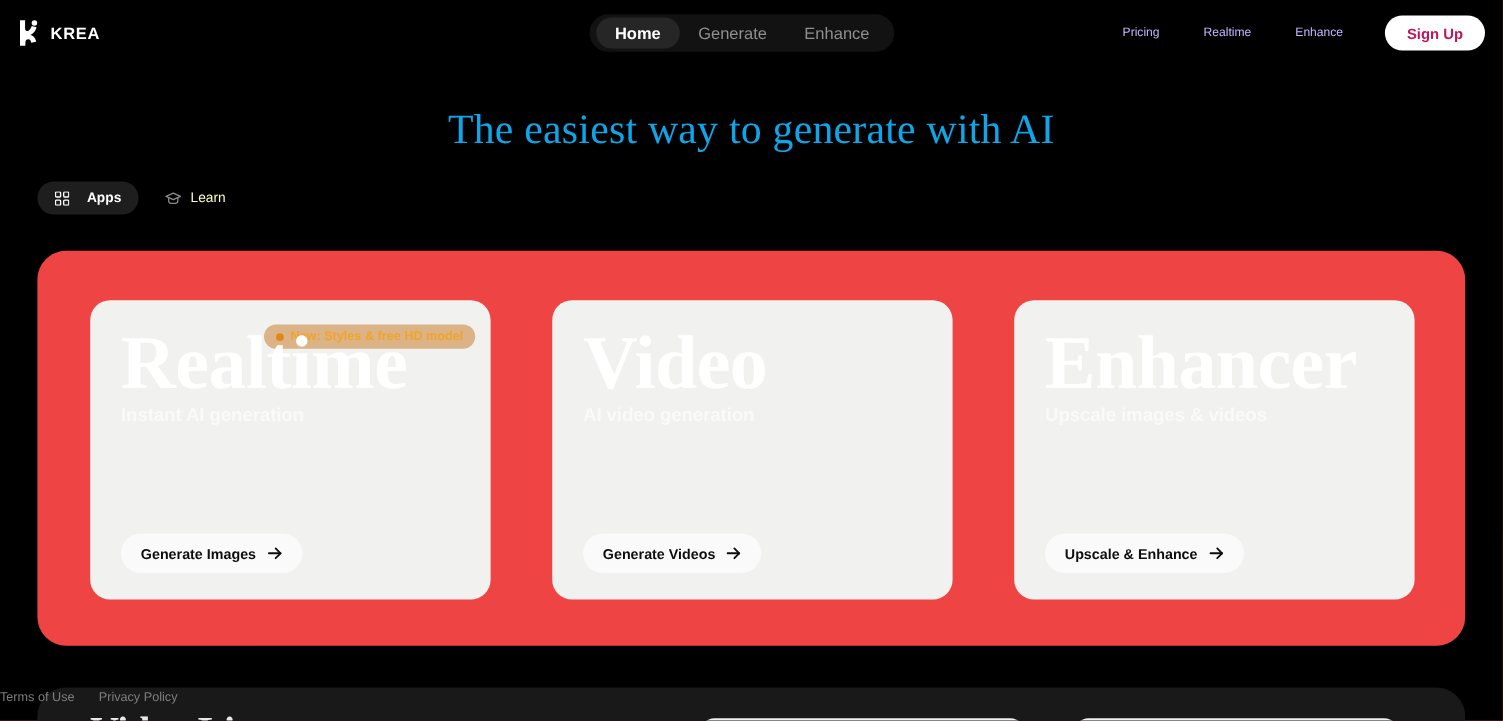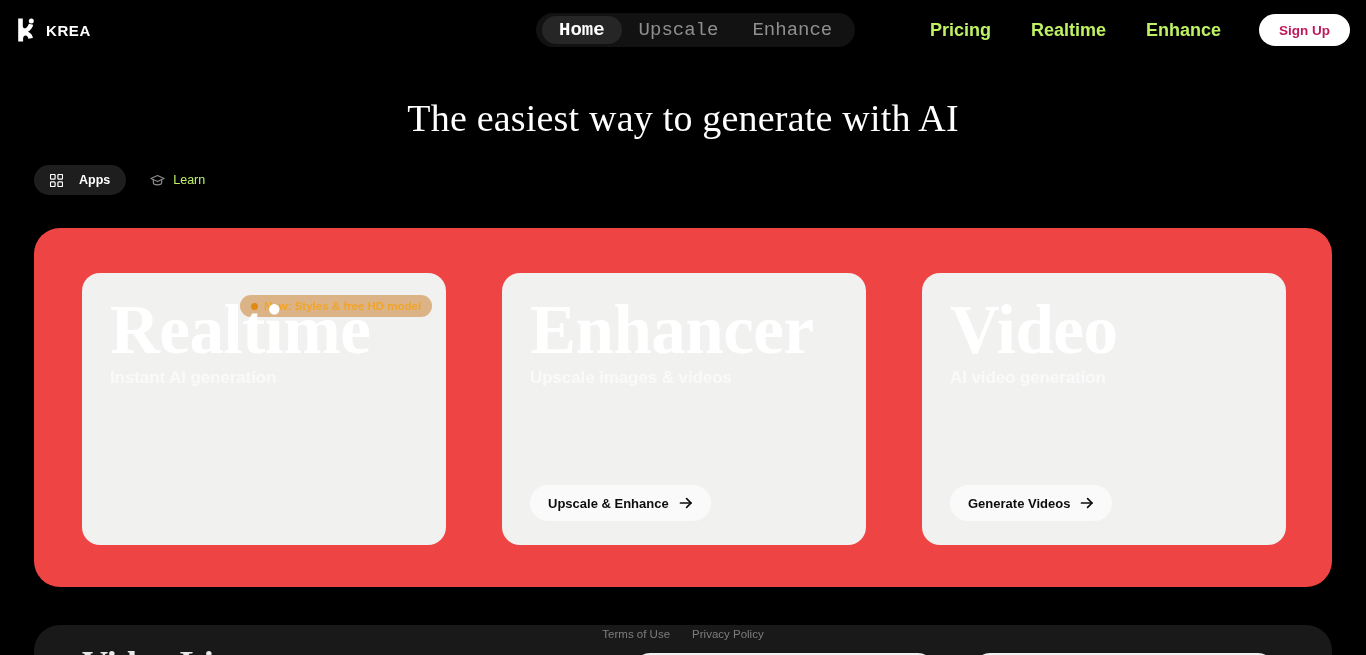--- a/index.html
+++ b/index.html
@@ -62,50 +62,49 @@
     border-radius: 18px;
     padding: 0 6px;
   }
   .nav-tab {
     height: 28px;
     padding: 4px 17px;
     display: flex;
     align-items: center;
     justify-content: center;
     border-radius: 15px;
-    font-size: 19px;
+    font-size: 15px;
     color: #8f8f8f;
     cursor: pointer;
     white-space: nowrap;
     background: transparent;
     border: none;
-    font-family: Liberation Mono, monospace;
+    font-family: Liberation Sans, sans-serif;
   }
   .nav-tab.active {
     background: #262626;
     color: #ffffff;
     font-weight: bold;
   }
 
   .nav-right {
     position: absolute;
     right: 16px;
     top: 14px;
     display: flex;
     align-items: center;
     gap: 0px;
   }
   .nav-link {
-    font-size: 18px;
-    color: #bef264;
+    font-size: 11px;
+    color: #c4b5fd;
     padding: 0 20px;
     line-height: 32px;
     cursor: pointer;
     white-space: nowrap;
-    font-weight: bold;
   }
   .signup-btn {
     margin-left: 18px;
     height: 32px;
     padding: 0 20px;
     border-radius: 16px;
     background: #ffffff;
     color: #be185d;
     font-size: 13.5px;
     font-weight: bold;
@@ -120,21 +119,21 @@
 
   
   .hero-title {
     position: absolute;
     top: 96px;
     left: 0;
     width: 1366px;
     text-align: center;
     font-family: "Liberation Serif", serif;
     font-size: 38px;
-    color: #ffffff;
+    color: #0ea5e9;
     letter-spacing: 0.2px;
     font-weight: normal;
   }
 
   
   .segment {
     position: absolute;
     top: 165px;
     left: 34px;
     display: flex;
@@ -142,21 +141,21 @@
     gap: 8px;
   }
   .seg-item {
     height: 30px;
     display: flex;
     align-items: center;
     gap: 8px;
     padding: 0 16px;
     border-radius: 15px;
     font-size: 12.5px;
-    color: #bef264;
+    color: #fef9c3;
     cursor: pointer;
     background: transparent;
     border: none;
     font-family: inherit;
     white-space: nowrap;
   }
   .seg-item.active {
     background: #1e1e1e;
     color: #ffffff;
     font-weight: bold;
@@ -293,21 +292,20 @@
   }
   .next-card.b { left: 940px; }
 
   
   .footer {
     position: absolute;
     top: 628px;
     left: 0;
     width: 1366px;
     display: flex;
-    justify-content: center;
     gap: 22px;
     z-index: 5;
   }
   .footer-link {
     font-size: 11.5px;
     color: #7d7d7d;
     cursor: pointer;
     white-space: nowrap;
   }
 </style>
@@ -323,21 +321,21 @@
         <svg class="brand-logo" viewBox="0 0 20 24" xmlns="http://www.w3.org/2000/svg">
           <path fill="#ffffff" d="M2.2 0.5h4.6v7.0c0 1.1 0.2 1.9 0.9 2.4 0.7 0.5 1.6 0.4 2.5-0.2 1.2-0.8 2.2-2.3 2.6-4.0l4.4 1.1c-0.6 2.6-2.1 4.9-4.1 6.2-0.5 0.3-1.0 0.6-1.5 0.8 0.6 0.1 1.2 0.3 1.7 0.6 2.0 1.1 3.3 3.1 3.6 5.6l-4.5 0.8c-0.2-1.4-0.8-2.4-1.7-2.9-0.9-0.5-1.9-0.4-2.6 0.2-0.7 0.6-1.0 1.5-1.0 2.6v2.8H2.2V0.5z"></path>
           <circle fill="#ffffff" cx="15.3" cy="2.9" r="2.5"></circle>
         </svg>
       </span>
       <span class="brand-name">KREA</span>
     </div>
 
     <div class="nav-center">
       <button class="nav-tab active">Home</button>
-      <button class="nav-tab">Upscale</button>
+      <button class="nav-tab">Generate</button>
       <button class="nav-tab">Enhance</button>
     </div>
 
     <div class="nav-right">
       <span class="nav-link">Pricing</span>
       <span class="nav-link">Realtime</span>
       <span class="nav-link">Enhance</span>
       <button class="signup-btn">Sign Up</button>
     </div>
   </div>
@@ -371,50 +369,59 @@
   <div class="panel">
     <div class="cards">
 
       <div class="card">
         <div class="card-badge">
           <span class="badge-dot"></span>
           <span>New: Styles &amp; free HD model</span>
         </div>
         <div class="card-title">Realtime</div>
         <div class="card-sub">Instant AI generation</div>
+        <button class="card-cta">
+          <span>Generate Images</span>
+          <span class="cta-arrow">
+            <svg width="14" height="14" viewBox="0 0 14 14" xmlns="http://www.w3.org/2000/svg">
+              <path d="M1.5 7 H12" stroke="#0d0d0d" stroke-width="1.7" stroke-linecap="round"></path>
+              <path d="M7.6 2.6 L12 7 L7.6 11.4" fill="none" stroke="#0d0d0d" stroke-width="1.7" stroke-linecap="round" stroke-linejoin="round"></path>
+            </svg>
+          </span>
+        </button>
+      </div>
+
+      <div class="card">
+        <div class="card-title">Video</div>
+        <div class="card-sub">AI video generation</div>
+        <button class="card-cta">
+          <span>Generate Videos</span>
+          <span class="cta-arrow">
+            <svg width="14" height="14" viewBox="0 0 14 14" xmlns="http://www.w3.org/2000/svg">
+              <path d="M1.5 7 H12" stroke="#0d0d0d" stroke-width="1.7" stroke-linecap="round"></path>
+              <path d="M7.6 2.6 L12 7 L7.6 11.4" fill="none" stroke="#0d0d0d" stroke-width="1.7" stroke-linecap="round" stroke-linejoin="round"></path>
+            </svg>
+          </span>
+        </button>
       </div>
 
       <div class="card">
         <div class="card-title">Enhancer</div>
         <div class="card-sub">Upscale images &amp; videos</div>
         <button class="card-cta">
           <span>Upscale &amp; Enhance</span>
           <span class="cta-arrow">
             <svg width="14" height="14" viewBox="0 0 14 14" xmlns="http://www.w3.org/2000/svg">
               <path d="M1.5 7 H12" stroke="#0d0d0d" stroke-width="1.7" stroke-linecap="round"></path>
               <path d="M7.6 2.6 L12 7 L7.6 11.4" fill="none" stroke="#0d0d0d" stroke-width="1.7" stroke-linecap="round" stroke-linejoin="round"></path>
             </svg>
           </span>
         </button>
       </div>
 
-      <div class="card">
-        <div class="card-title">Video</div>
-        <div class="card-sub">AI video generation</div>
-        <button class="card-cta">
-          <span>Generate Videos</span>
-          <span class="cta-arrow">
-            <svg width="14" height="14" viewBox="0 0 14 14" xmlns="http://www.w3.org/2000/svg">
-              <path d="M1.5 7 H12" stroke="#0d0d0d" stroke-width="1.7" stroke-linecap="round"></path>
-              <path d="M7.6 2.6 L12 7 L7.6 11.4" fill="none" stroke="#0d0d0d" stroke-width="1.7" stroke-linecap="round" stroke-linejoin="round"></path>
-            </svg>
-          </span>
-        </button>
-      </div>
-
     </div>
   </div>
 
   <div class="panel-next">
     <div class="next-title">Video Lipsync</div>
     <div class="next-card"></div>
     <div class="next-card b"></div>
   </div>
 
   <div class="footer">

